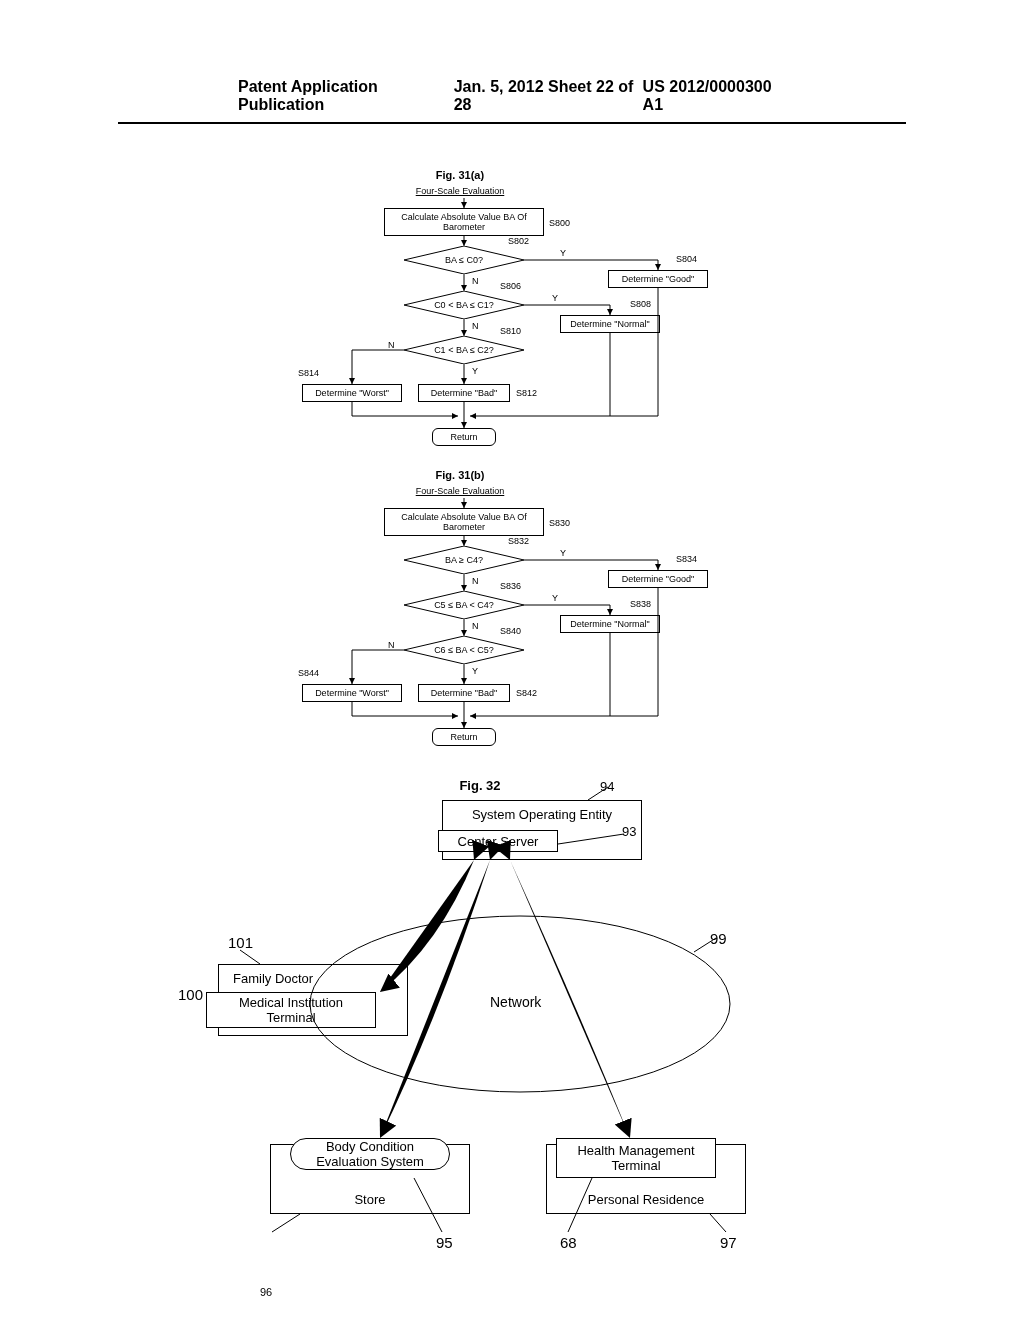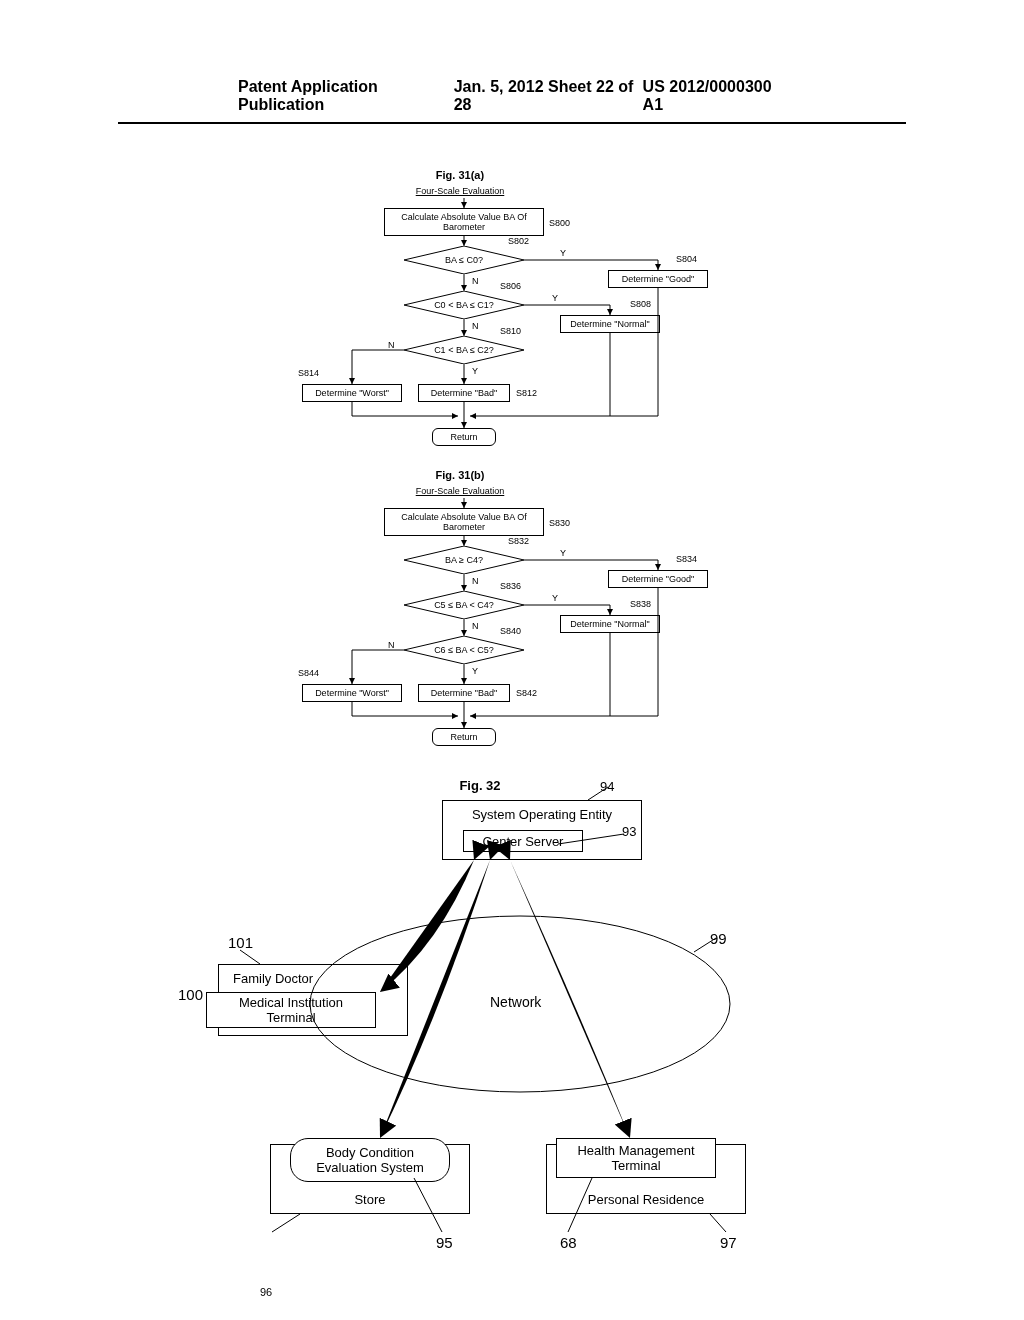--- a/index.html
+++ b/index.html
@@ -211,37 +211,37 @@
   <line x1="464" y1="495" x2="464" y2="512" marker-end="url(#ah2)"></line>
   <line x1="464" y1="540" x2="464" y2="560" marker-end="url(#ah2)"></line>
   <path class="arrow" d="M404 526 H352 V560" marker-end="url(#ah2)"></path>
   <path class="arrow" d="M352 578 V592 H458" marker-end="url(#ah2)"></path>
   <line x1="464" y1="578" x2="464" y2="604" marker-end="url(#ah2)"></line>
 </svg>
 
 <div class="ftitle" style="left:420px; top:654px; width:120px; font-size:13px;">Fig. 32</div>
 
 <div class="plain-box" style="left:418px; top:676px; width:200px; height:60px; align-items:flex-start; justify-content:center; padding-top:6px;margin-left:24px;">System Operating Entity</div>
-<div class="plain-box" style="left:438px; top:706px; width:120px; height:22px;margin-left:25px;">Center Server</div>
+<div class="plain-box" style="left:438px; top:706px; width:120px; height:22px;">Center Server</div>
 <div class="label" style="left:600px; top:655px; font-size:13px;">94</div>
 <div class="label" style="left:622px; top:700px; font-size:13px;">93</div>
 
 <div class="plain-box" style="left:218px; top:840px; width:190px; height:72px; align-items:flex-start; justify-content:flex-start; padding-top:6px; padding-left:14px;">Family Doctor</div>
 <div class="plain-box" style="left:206px; top:868px; width:170px; height:36px;">Medical Institution Terminal</div>
 <div class="label" style="left:228px; top:810px; font-size:15px;">101</div>
 <div class="label" style="left:178px; top:862px; font-size:15px;">100</div>
 
 <svg style="position:absolute; left:300px; top:780px; width:440px; height:200px;">
   <ellipse cx="220" cy="100" rx="210" ry="88" fill="none" stroke="#000" stroke-width="1"></ellipse>
 </svg>
 <div class="label" style="left:490px; top:870px; font-size:14px;">Network</div>
 <div class="label" style="left:710px; top:806px; font-size:15px;">99</div>
 
 <div class="plain-box" style="left:270px; top:1020px; width:200px; height:70px; align-items:flex-end; justify-content:center; padding-bottom:6px;">Store</div>
-<div class="plain-box" style="left:290px; top:1014px; width:160px; height:44px;border-radius:18px;">Body Condition Evaluation System</div>
+<div class="plain-box" style="left:290px; top:1014px; width:160px; height:32px;border-radius:18px;">Body Condition Evaluation System</div>
 <div class="label" style="left:260px; top:1162px; font-size:11px;">96</div>
 <div class="label" style="left:436px; top:1110px; font-size:15px;">95</div>
 
 <div class="plain-box" style="left:546px; top:1020px; width:200px; height:70px; align-items:flex-end; justify-content:center; padding-bottom:6px;">Personal Residence</div>
 <div class="plain-box" style="left:556px; top:1014px; width:160px; height:40px;">Health Management Terminal</div>
 <div class="label" style="left:720px; top:1110px; font-size:15px;">97</div>
 <div class="label" style="left:560px; top:1110px; font-size:15px;">68</div>
 
 <svg class="connectors" width="1024" height="1200">
   <defs>

